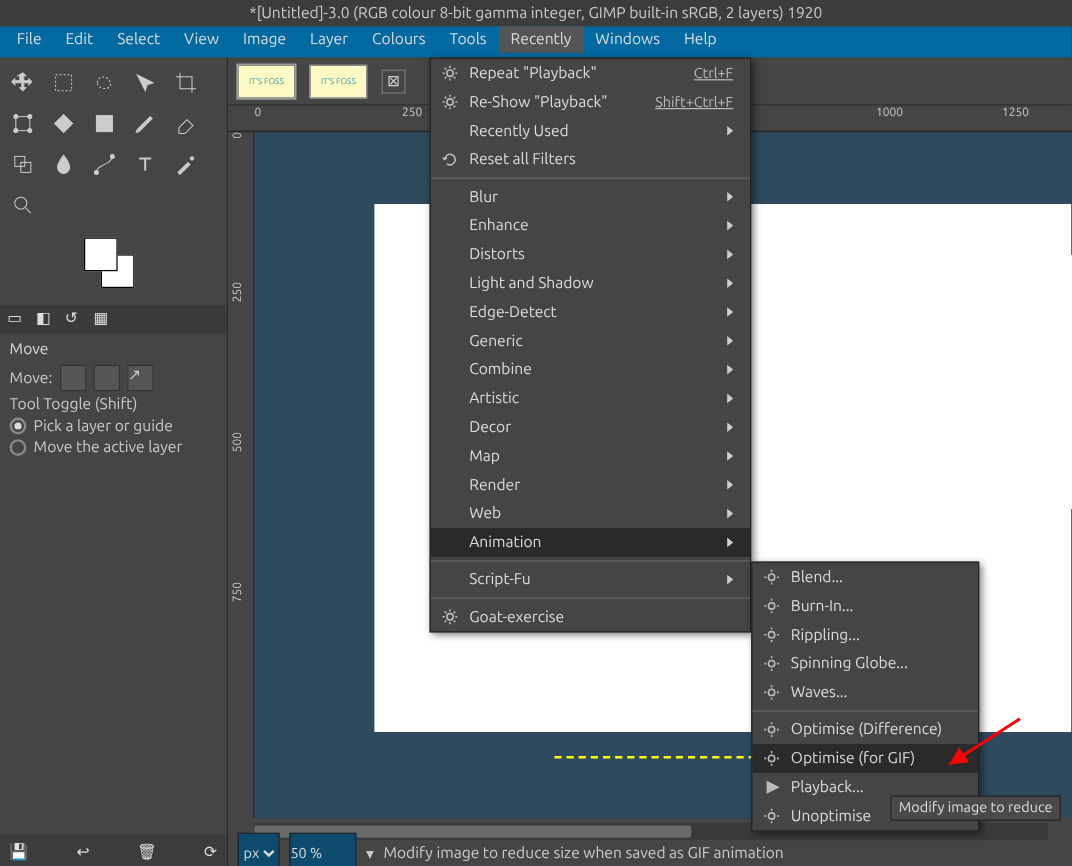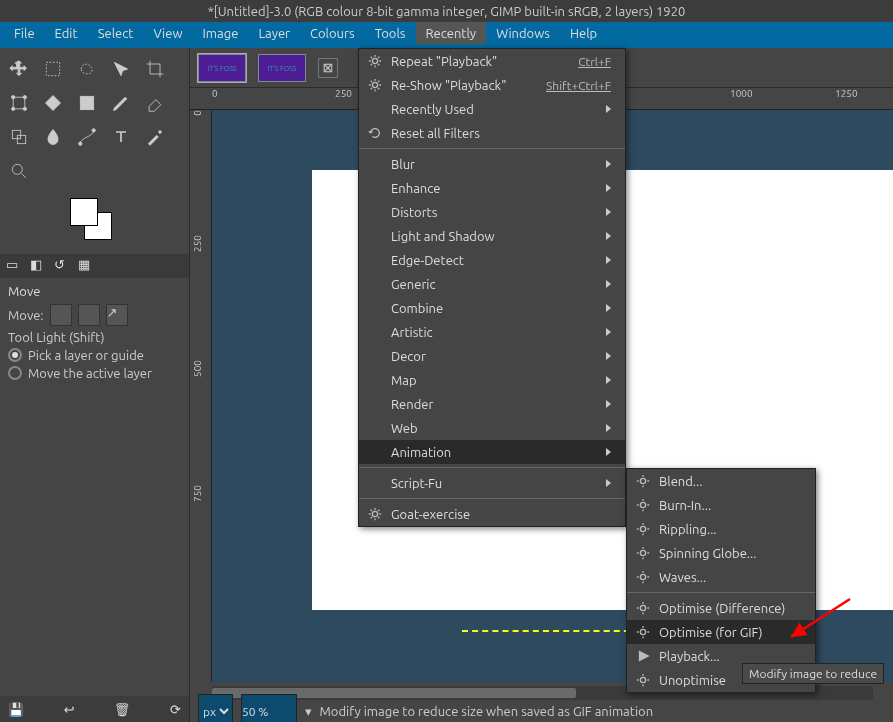--- a/index.html
+++ b/index.html
@@ -20,21 +20,21 @@
 .tool-tabs .tab-icon { width: 18px; height: 18px; }
 .tool-options { padding: 6px 8px; background: #454545; flex: 1; }
 .tool-options .header { color: #ddd; margin-bottom: 6px; }
 .opt-row { display: flex; align-items: center; gap: 6px; margin: 4px 0; color: #ccc; }
 .small-icon { width: 22px; height: 22px; background: #555; border: 1px solid #333; }
 .radio { width: 14px; height: 14px; border-radius: 50%; border: 2px solid #888; display: inline-block; vertical-align: middle; }
 .radio.on::after { content: ""; display: block; width: 6px; height: 6px; background: #ddd; border-radius: 50%; margin: 2px; }
 .bottom-strip { height: 26px; background: #3c3c3c; display: flex; align-items: center; justify-content: space-between; padding: 0 8px; }
 .canvas-area { flex: 1; background: #454545; position: relative; overflow: hidden; }
 .thumb-strip { height: 40px; background: #454545; display: flex; align-items: center; gap: 12px; padding: 0 8px; border-bottom: 1px solid #2b2b2b; }
-.thumb { width: 48px; height: 28px; background: #4c1d95; border: 1px solid #888; display: flex; align-items: center; justify-content: center; font-size: 7px; color: #39a; }
+.thumb { width: 48px; height: 28px; background: #fef9c3; border: 1px solid #888; display: flex; align-items: center; justify-content: center; font-size: 7px; color: #39a; }
 .thumb.active { outline: 1px solid #aaa; }
 .close-x { width: 20px; height: 20px; border: 1px solid #777; color: #ccc; display: flex; align-items: center; justify-content: center; }
 .ruler-h { height: 22px; background: #454545; position: relative; border-bottom: 1px solid #222; overflow: hidden; }
 .ruler-h .tick { position: absolute; top: 0; font-size: 10px; color: #ccc; }
 .ruler-v { width: 22px; background: #454545; position: absolute; top: 62px; left: 0; bottom: 40px; border-right: 1px solid #222; }
 .ruler-v .tick { position: absolute; left: 2px; font-size: 10px; color: #ccc; writing-mode: vertical-rl; transform: rotate(180deg); }
 .viewport { position: absolute; left: 22px; top: 62px; right: 0; bottom: 40px; background: #2e4a5e; overflow: hidden; }
 .canvas { position: absolute; left: 100px; top: 60px; width: 700px; height: 440px; background: #fff; }
 .selection { position: absolute; left: 150px; top: 460px; width: 350px; height: 0; border-top: 2px dashed #ff0; }
 .scroll-h { position: absolute; left: 22px; right: 20px; bottom: 22px; height: 14px; background: #3a3a3a; }
@@ -184,21 +184,21 @@
       <span class="tab-icon">▦</span>
     </div>
     <div class="tool-options">
       <div class="header">Move</div>
       <div class="opt-row">
         <span>Move:</span>
         <span class="small-icon"></span>
         <span class="small-icon"></span>
         <span class="small-icon">↗</span>
       </div>
-      <div class="opt-row">Tool Light  (Shift)</div>
+      <div class="opt-row">Tool Toggle  (Shift)</div>
       <div class="opt-row">
         <span class="radio on"></span>
         <span>Pick a layer or guide</span>
       </div>
       <div class="opt-row">
         <span class="radio"></span>
         <span>Move the active layer</span>
       </div>
     </div>
     <div class="bottom-strip">

